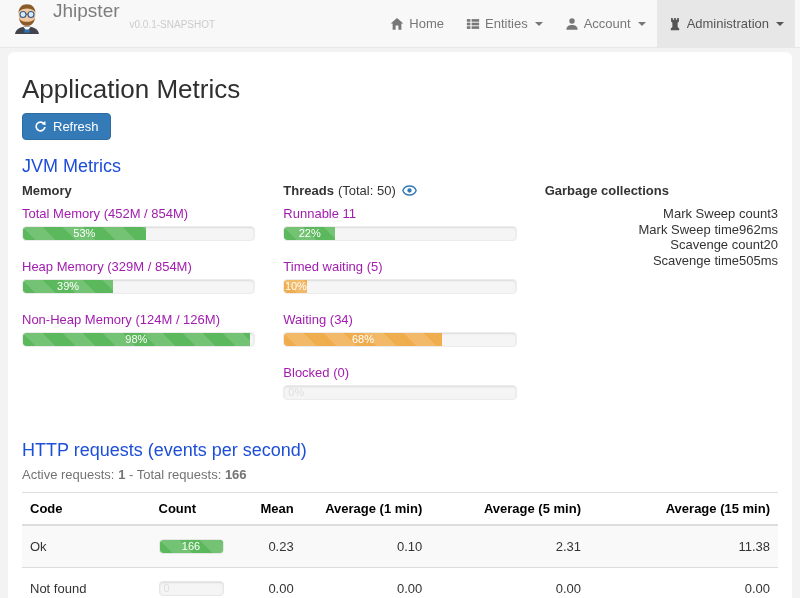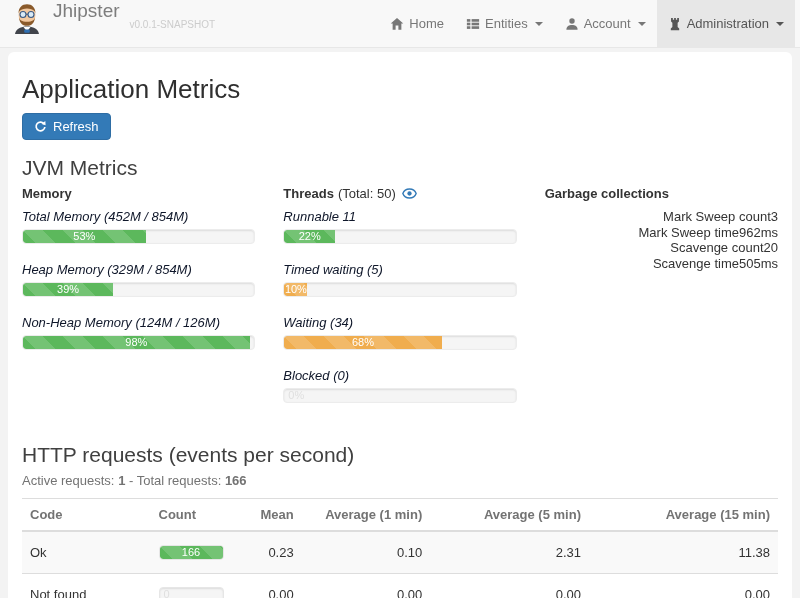--- a/index.html
+++ b/index.html
@@ -35,28 +35,28 @@
     margin:4px 8px 8px; background:#fff; border-radius:6px;
     padding:12px 14px 10px; min-height:540px;
   }
   h1.page-title { font-size:26px; font-weight:400; color:#2f2f2f; margin:10px 0 8px; }
   .btn-refresh {
     display:inline-flex; align-items:center; gap:6px;
     background:#337ab7; border:1px solid #2e6da4; color:#fff;
     font-size:13px; font-family:inherit; padding:5px 11px; border-radius:4px; cursor:pointer;
     margin-bottom:2px;
   }
-  h2.section-title { font-size:21px; font-weight:500; color:#404040; margin:14px 0 6px; }
+  h2.section-title { font-size:18px; font-weight:500; color:#1d4ed8; margin:14px 0 6px; }
   
   .jvm-grid { display:grid; grid-template-columns:1fr 1fr 1fr; column-gap:28px; margin-top:6px; }
   .col-title { font-weight:bold; font-size:13px; margin-bottom:8px; display:flex; align-items:center; gap:4px; }
   .col-title .light { font-weight:normal; }
   .eye { color:#337ab7; cursor:pointer; display:inline-flex; margin-left:2px; }
   .pg-group { margin-bottom:18px; }
-  .pg-label { margin-bottom:5px; color:#0f172a;font-style:italic; }
+  .pg-label { margin-bottom:5px; color:#a21caf; }
   .progress {
     height:15px; background:#f5f5f5; border-radius:4px; position:relative;
     box-shadow:inset 0 1px 2px rgba(0,0,0,.1); border:1px solid #ececec; overflow:hidden;
   }
   .bar {
     height:100%; border-radius:3px 0 0 3px;
     background-image:linear-gradient(45deg, rgba(255,255,255,.15) 25%, transparent 25%, transparent 50%, rgba(255,255,255,.15) 50%, rgba(255,255,255,.15) 75%, transparent 75%, transparent);
     background-size:40px 40px;
   }
   .bar.green { background-color:#5cb85c; }
@@ -67,21 +67,21 @@
   }
   .progress.zero .bar-label { position:absolute; left:4px; top:0; color:#dfdfdf; }
   
   .gc-row { display:flex; justify-content:flex-end; line-height:15.5px; }
   
   h2.http-title { margin-top:22px; }
   .http-sub { margin:4px 0 10px; color:#737373; }
   .http-sub b { font-weight:bold; }
   table.http { width:100%; border-collapse:collapse; table-layout:fixed; margin-top:6px; }
   table.http th {
-    text-align:left; font-size:13px; color:#737373; padding:8px;
+    text-align:left; font-size:13px; color:#000000; padding:8px;
     border-top:1px solid #ddd; border-bottom:2px solid #ddd;
   }
   table.http th.num, table.http td.num { text-align:right; }
   table.http td { padding:13px 8px; border-top:1px solid #ddd; font-size:13px; }
   table.http tbody tr:nth-child(odd) { background:#f9f9f9; }
   .tbar {
     width:65px; height:15px; background:#f5f5f5; border-radius:4px; position:relative;
     box-shadow:inset 0 1px 2px rgba(0,0,0,.1); border:1px solid #e6e6e6; overflow:hidden;
   }
 </style>

